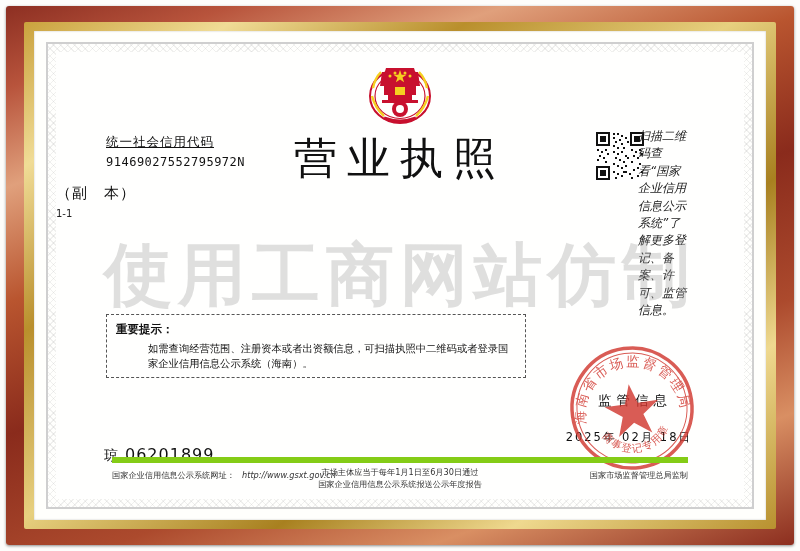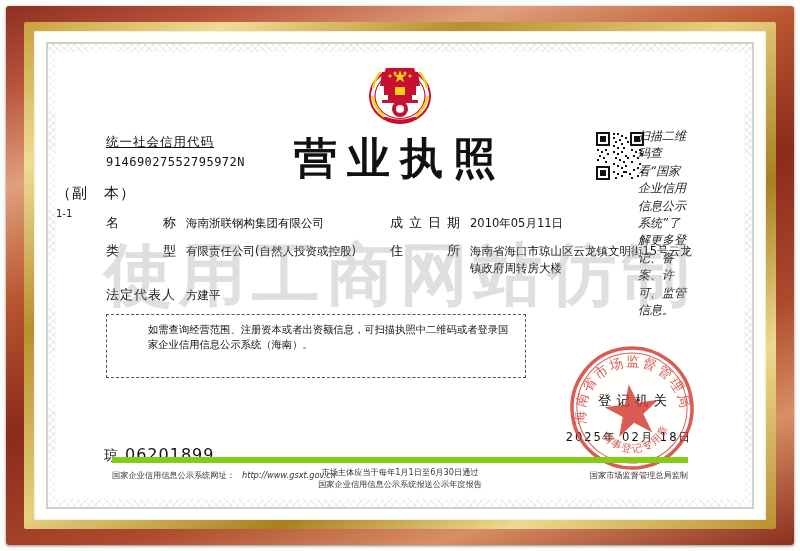--- a/index.html
+++ b/index.html
@@ -45,21 +45,21 @@
   .emblem{
     position:absolute;left:50%;top:4px;transform:translateX(-50%);
     width:76px;height:72px;
   }
   .emblem svg{display:block;}
 
   
   .title{
     position:absolute;left:0;right:0;top:78px;text-align:center;
     font-family:"DejaVu Sans","Liberation Sans",sans-serif;
-    font-size:43px;font-weight:bold;letter-spacing:10px;
+    font-size:43px;font-weight:normal;letter-spacing:10px;
     color:#111;
   }
   .subtitle{
     position:absolute;left:0;right:0;top:132px;
     font-size:15px;color:#111;letter-spacing:1px;
   }
   .serial{
     position:absolute;left:0;right:13px;top:156px;
     font-size:10px;color:#222;
   }
@@ -269,44 +269,27 @@
             <rect x="47" y="41" width="2" height="2"></rect>
             <rect x="37" y="47" width="2" height="2"></rect>
           <rect x="43" y="37" width="2" height="2"></rect>
             <rect x="21" y="47" width="2" height="2"></rect>
             <rect x="29" y="41" width="2" height="2"></rect>
         </g>
       </svg>
     </div>
     <div class="qr-note">扫描二维码查看“国家企业信用信息公示系统”了解更多登记、备案、许可、监管信息。</div>
 
-    <div class="fields">
-      <div class="row">
-        <div class="lbl l1">名　　称</div>
-        <div class="val v1">海南浙联钢构集团有限公司</div>
-        <div class="lbl l2">成立日期</div>
-        <div class="val v2">2010年05月11日</div>
-      </div>
-      <div class="row" style="height:44px">
-        <div class="lbl l1">类　　型</div>
-        <div class="val v1">有限责任公司(自然人投资或控股)</div>
-        <div class="lbl l2">住　　所</div>
-        <div class="val v2">海南省海口市琼山区云龙镇文明街15号云龙镇政府周转房大楼</div>
-      </div>
-      <div class="row">
-        <div class="lbl l1" style="letter-spacing:1px">法定代表人</div>
-        <div class="val v1">方建平</div>
-      </div>
-    </div>
 
     <div class="notice">
+      <div class="n-title">重要提示：</div>
       <div class="n-text">如需查询经营范围、注册资本或者出资额信息，可扫描执照中二维码或者登录国家企业信用信息公示系统（海南）。</div>
     </div>
 
-    <div class="registry">登记机关</div>
+    <div class="registry">监管信息</div>
     <div class="date-line">2025年   02月   18日</div>
 
     <div class="seal">
       <svg viewBox="0 0 136 136" width="136" height="136">
         <circle cx="68" cy="68" r="60" fill="none" stroke="#d0342c" stroke-width="3.5"></circle>
         <circle cx="68" cy="68" r="55" fill="none" stroke="#d0342c" stroke-width="1"></circle>
         <polygon points="68,44 74.5,63.5 95,63.5 78.4,75.6 84.8,95 68,83 51.2,95 57.6,75.6 41,63.5 61.5,63.5" fill="#d0342c"></polygon>
         <defs>
           <path id="arcTop" d="M 20 74 A 48 48 0 0 1 116 74"></path>
           <path id="arcBottom" d="M 30 74 A 38 38 0 0 0 106 74"></path>

